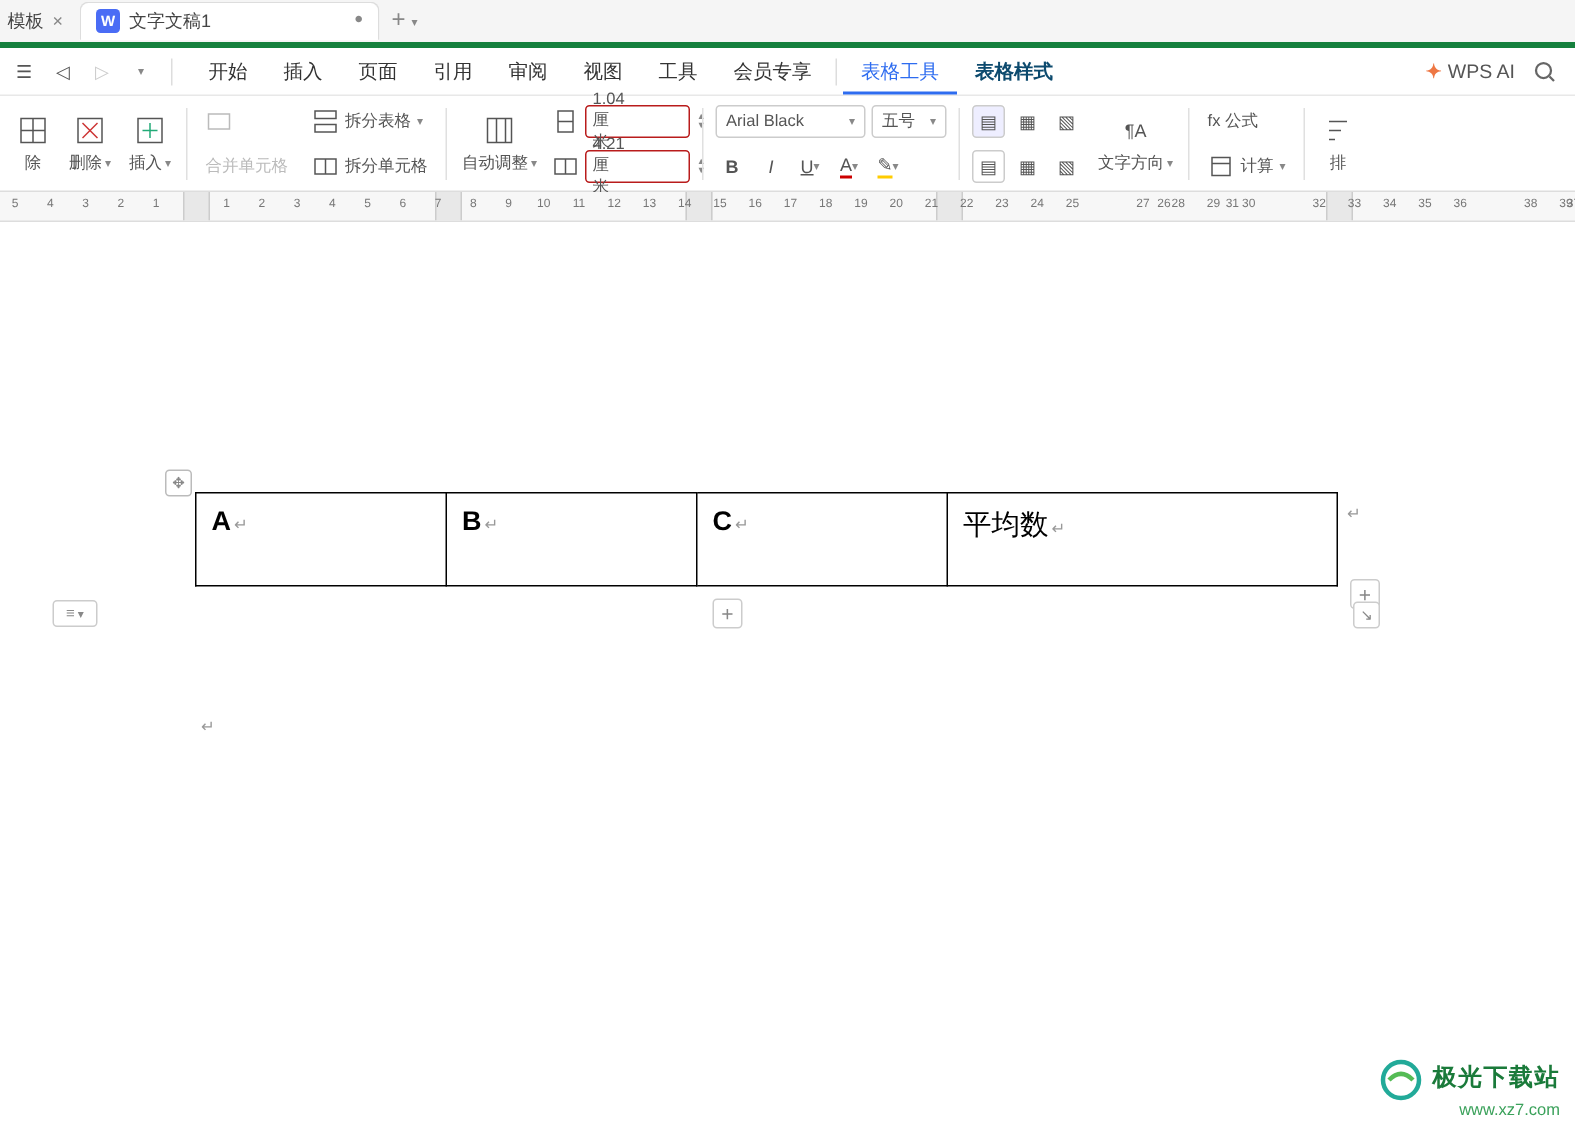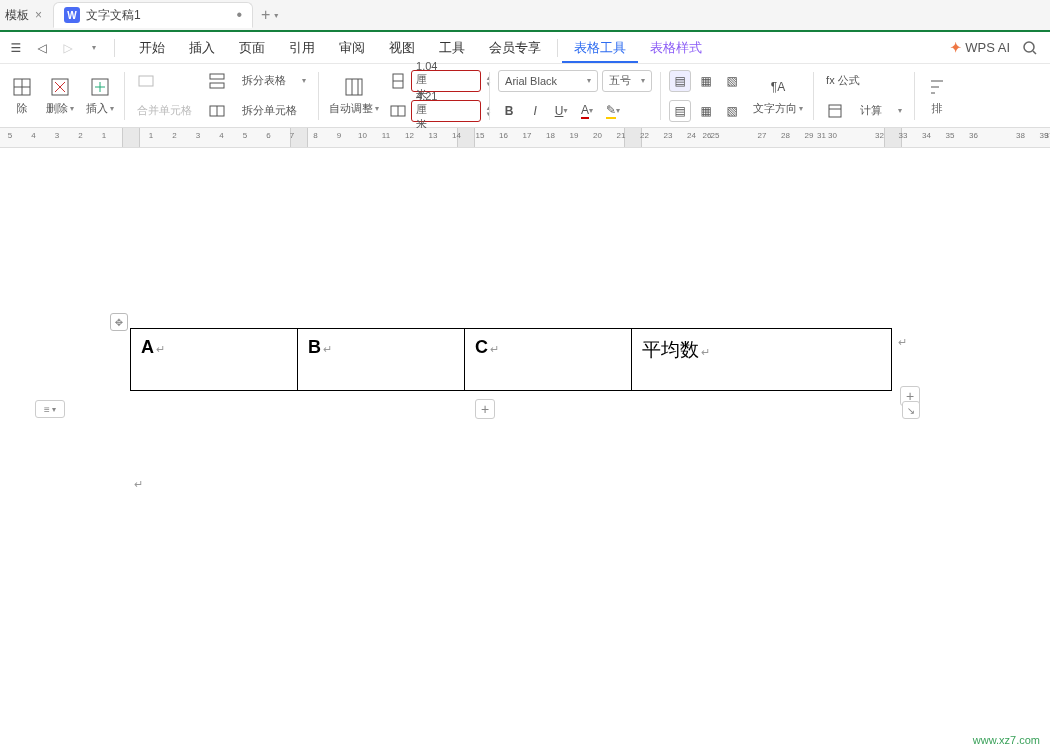--- a/index.html
+++ b/index.html
@@ -8,21 +8,21 @@
   font-size: 12px;
   background: #fff;
   overflow: hidden;
   width: 1050px;
   height: 754px;
   position: relative;
 }
 .tabbar {
   height: 32px;
   background: #f5f5f5;
-  border-bottom: 2px solid #15803d;
+  border-bottom: 4px solid #15803d;
   display: flex;
   align-items: center;
   padding-left: 0;
 }
 .tab {
   height: 26px;
   padding: 0 10px;
   display: flex;
   align-items: center;
   gap: 6px;
@@ -53,38 +53,38 @@
   gap:0;
   border-bottom:1px solid #e8e8e8;
 }
 .mb-left { display:flex; align-items:center; gap:6px; padding-right:8px;}
 .mb-icon { width:20px; height:20px; display:flex; align-items:center; justify-content:center; color:#555;}
 .mb-sep { width:1px; height:18px; background:#ddd; margin:0 4px;}
 .menu-item {
   padding: 6px 12px; font-size:13px; color:#333; cursor:pointer;
 }
 .menu-item.active { color:#2e6cf0; border-bottom:2px solid #2e6cf0; padding-bottom:4px;}
-.menu-item.blue { color:#8b5cf6; }
+.menu-item.blue { color:#0c4a6e;font-weight:bold; }
 .menu-right { margin-left:auto; display:flex; align-items:center; gap:10px; padding-right:10px;}
 .wps-ai { color:#555; font-size:13px; display:flex; align-items:center; gap:4px;}
 .wps-ai .ai-icon { color:#e74; font-weight:bold;}
 .toolbar {
   height: 64px;
   background:#fff;
   border-bottom:1px solid #ddd;
   display:flex;
   align-items:center;
   padding:4px 4px;
 }
 .tgroup { display:flex; flex-direction:column; gap:4px; padding:0 4px; }
 .trow { display:flex; align-items:center; gap:4px; height:26px;}
 .tbig { display:flex; flex-direction:column; align-items:center; padding:2px 6px; gap:2px; justify-content:center; height:56px;}
 .tbig .lbl { font-size:11px; color:#555; display:flex; align-items:center; gap:2px;}
 .tsep { width:1px; height:48px; background:#e0e0e0; margin:0 4px;}
-.tbtn { display:flex; align-items:center; gap:16px; padding:2px 4px; font-size:11px; color:#555; cursor:pointer; white-space:nowrap;}
+.tbtn { display:flex; align-items:center; gap:4px; padding:2px 4px; font-size:11px; color:#555; cursor:pointer; white-space:nowrap;}
 .tico { width:18px; height:18px; display:flex; align-items:center; justify-content:center; color:#555; }
 .tico.big { width:24px; height:24px;}
 .input-dim {
   width:70px; height:22px; border:1px solid #b91c1c; border-radius:3px;
   display:flex; align-items:center; padding:0 4px; font-size:11px; color:#555;
   justify-content:space-between;
   gap:48px;
 }
 .input-dim .spin { display:flex; flex-direction:column; font-size:6px; line-height:1; color:#888;}
 .select {
@@ -455,21 +455,21 @@
     <div class="tick" style="left: 493.5px;">16</div>
     <div class="tick" style="left: 517px;">17</div>
     <div class="tick" style="left: 540.5px;">18</div>
     <div class="tick" style="left: 564px;">19</div>
     <div class="tick" style="left: 587.5px;">20</div>
     <div class="tick" style="left: 611px;">21</div>
     <div class="tick" style="left: 634.5px;">22</div>
     <div class="tick" style="left: 658px;">23</div>
     <div class="tick" style="left: 681.5px;">24</div>
     <div class="tick" style="left: 705px;">25</div>
-    <div class="tick" style="left: 697px;">26</div>
+    <div class="tick" style="left: 766px;">26</div>
     <div class="tick" style="left: 752px;">27</div>
     <div class="tick" style="left: 775.5px;">28</div>
     <div class="tick" style="left: 799px;">29</div>
     <div class="tick" style="left: 822.5px;">30</div>
     <div class="tick" style="left: 806px; text-align: right;">31</div>
     <div class="tick" style="left: 869.5px;">32</div>
     <div class="tick" style="left: 893px;">33</div>
     <div class="tick" style="left: 916.5px;">34</div>
     <div class="tick" style="left: 940px;">35</div>
     <div class="tick" style="left: 963.5px;">36</div>
@@ -494,14 +494,23 @@
       </table>
     <div class="addcol" style="right:-28px; top:58px">+</div>
     <div class="addcol" style="left:345px; bottom:-28px">+</div>
     <div class="corner-handle" style="right:-28px; bottom:-28px">↘</div>
     <span class="para-after" style="left:768px; top:8px">↵</span>
     <span class="para-after" style="left:4px; top:150px">↵</span>
   </div>
 </div>
 
 <div class="watermark">
+  <div>
+    <span class="wm-icon">
+      <svg width="28" height="28" viewBox="0 0 28 28">
+          <circle cx="14" cy="14" r="12" fill="none" stroke="#2a9" stroke-width="3"></circle>
+          <path d="M6 14 Q14 6 22 14" fill="none" stroke="#5b5" stroke-width="3"></path>
+        </svg>
+    </span>
+    <span class="wm1">极光下载站</span>
+  </div>
   <div class="wm2">www.xz7.com</div>
 </div>
 
 </body></html>

